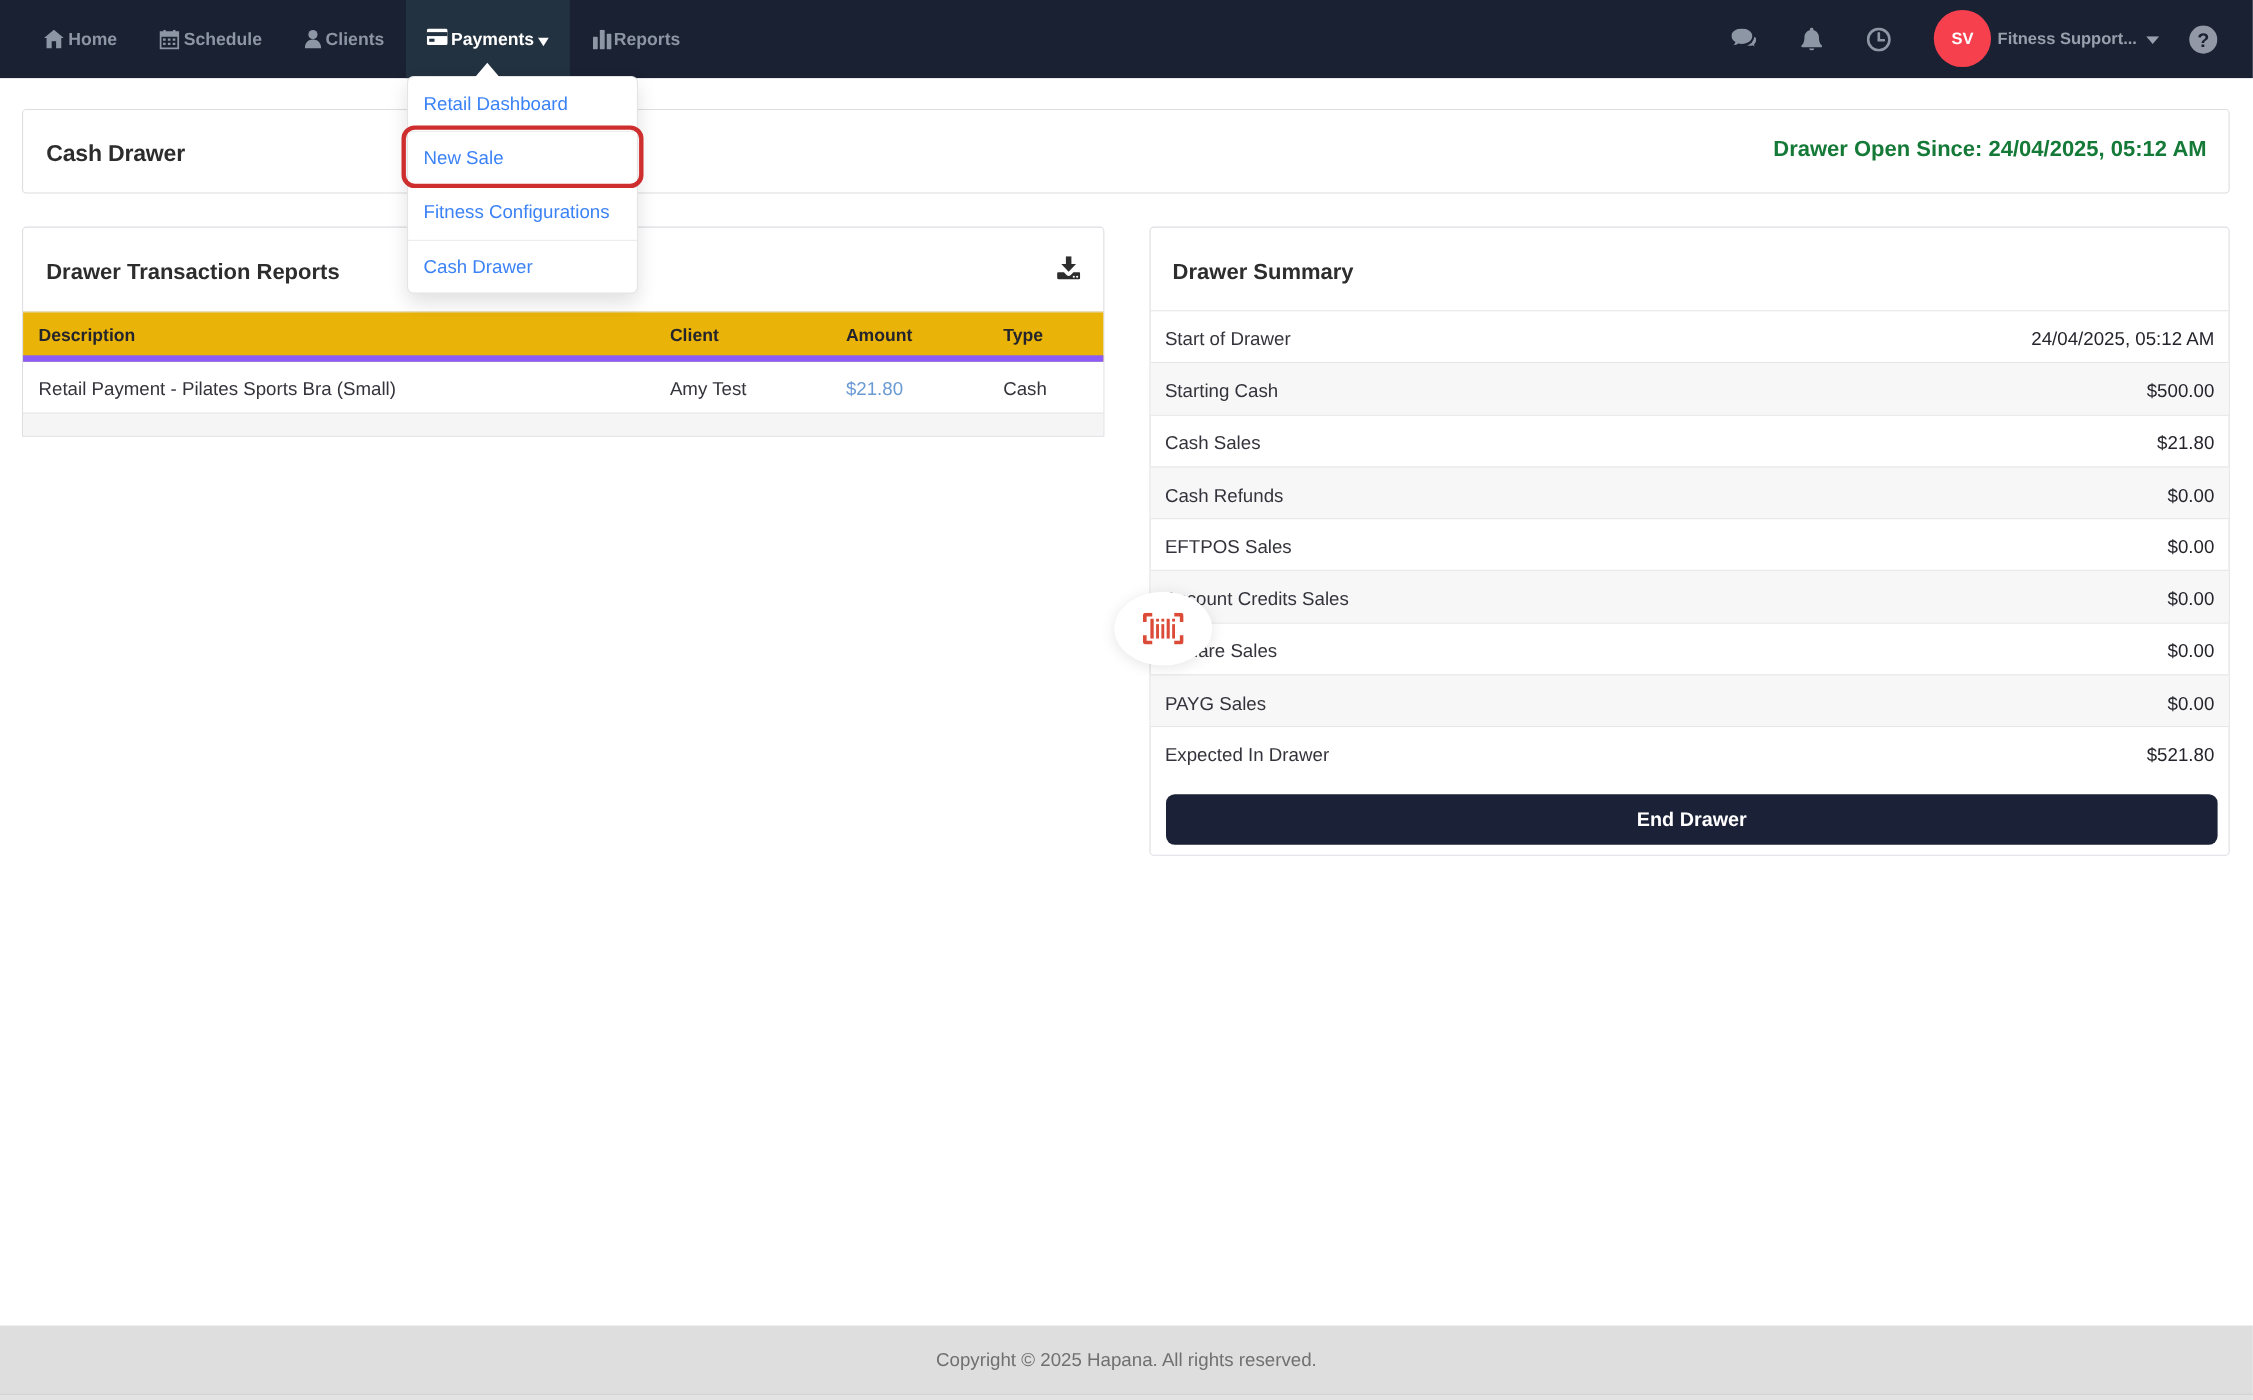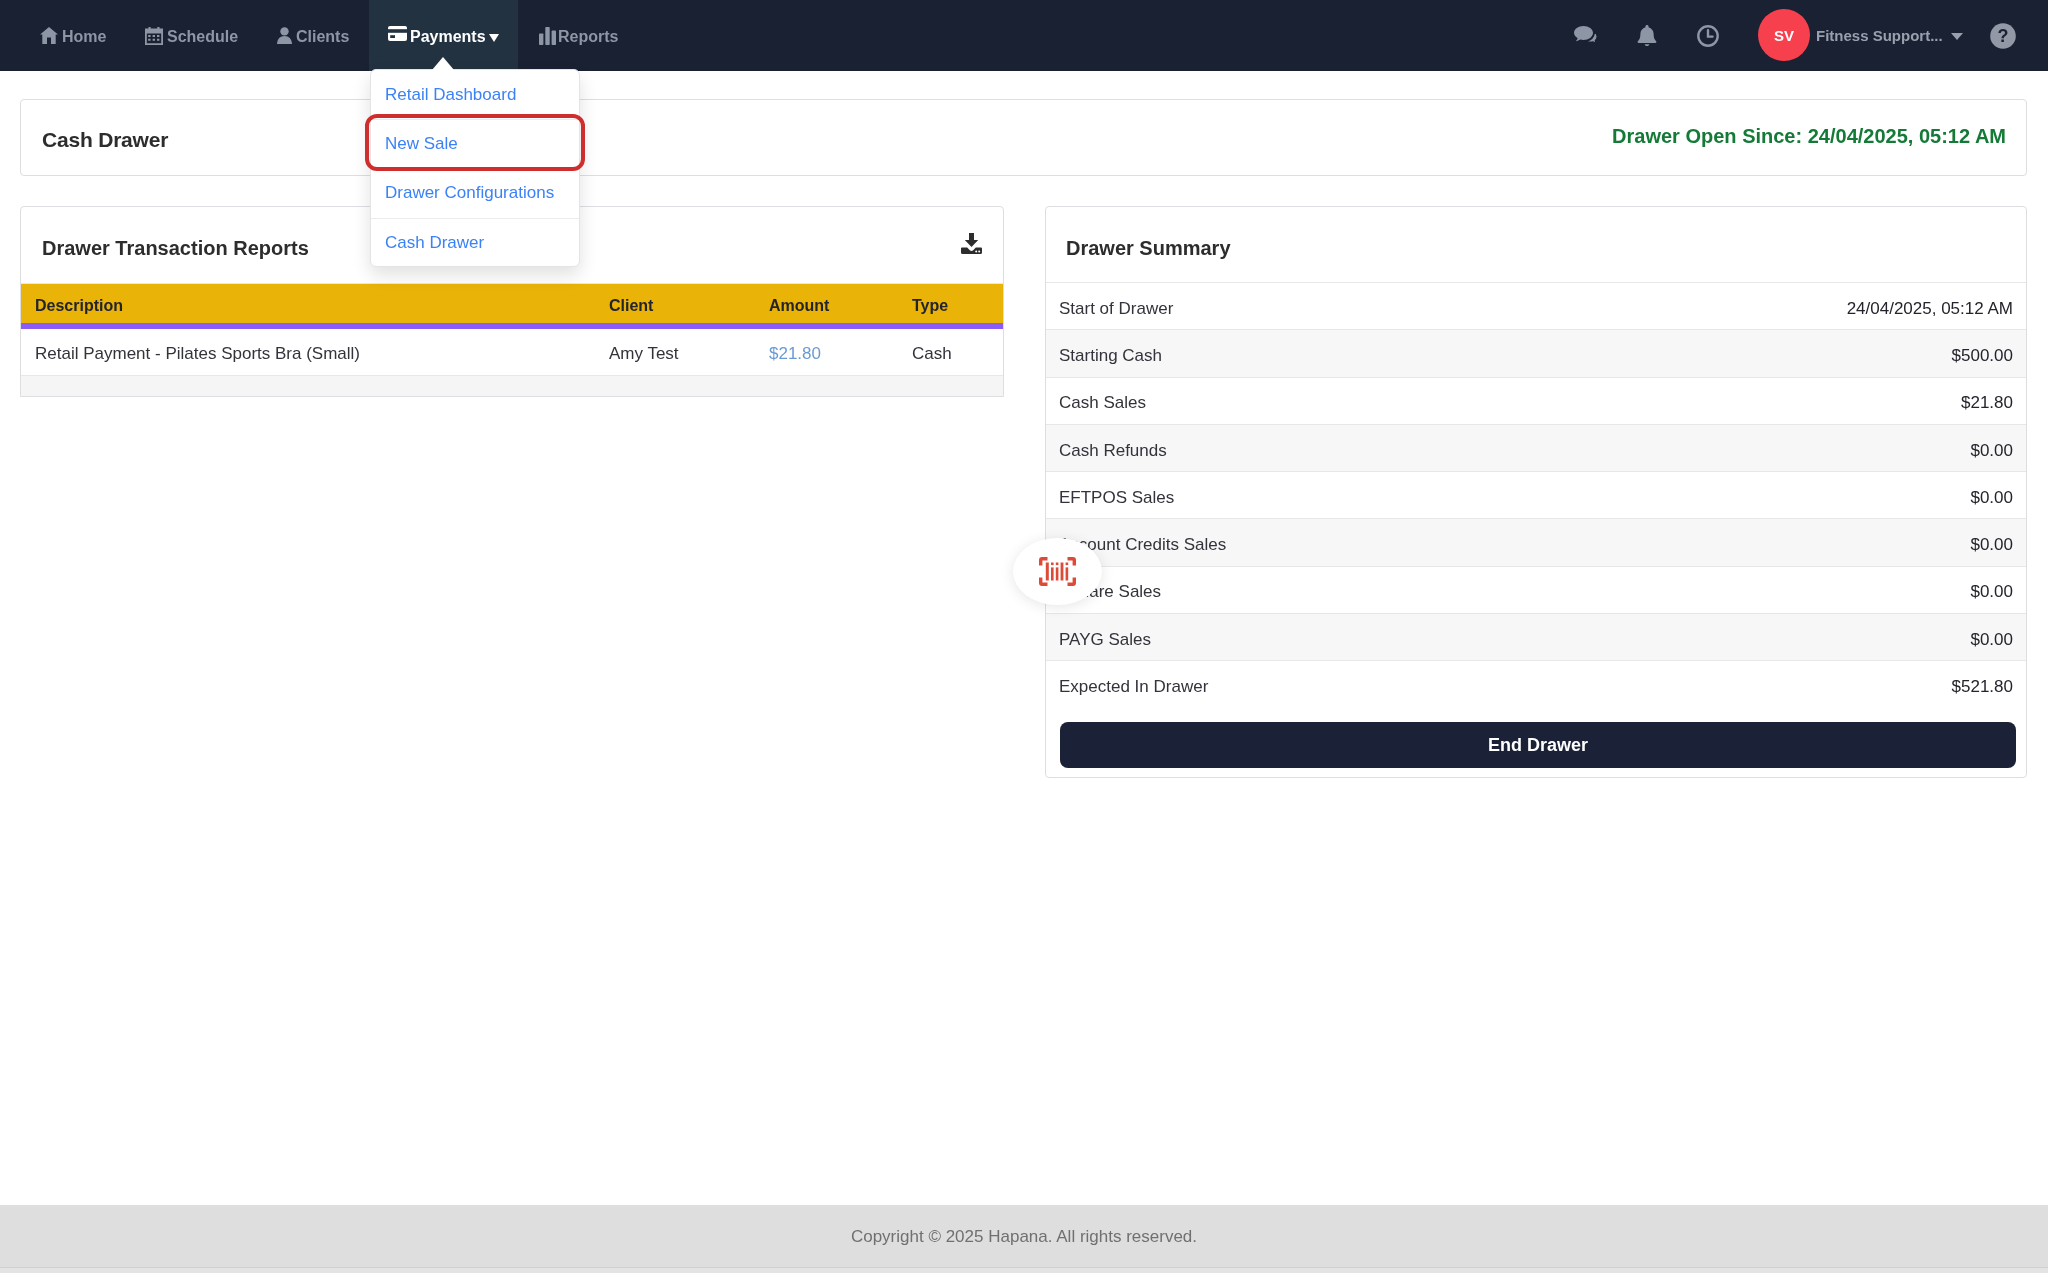--- a/index.html
+++ b/index.html
@@ -217,21 +217,21 @@
     <rect x="26.6" y="5.5" width="2.6" height="2.6"></rect>
     <rect x="26.6" y="10.4" width="2.6" height="13.1"></rect>
   </svg>
 </div>
 
 <div id="dropdown">
   <div class="dditem" style="top:0;">Retail Dashboard</div>
   <div class="ddsep" style="top:49.3px;"></div>
   <div class="dditem" style="top:49.3px;">New Sale</div>
   <div class="ddsep" style="top:98.6px;"></div>
-  <div class="dditem" style="top:98.6px;">Drawer Configurations</div>
+  <div class="dditem" style="top:98.6px;">Fitness Configurations</div>
   <div class="ddsep" style="top:147.9px;"></div>
   <div class="dditem" style="top:147.9px;">Cash Drawer</div>
 </div>
 <div id="ddcaret"></div>
 <div id="redbox"></div>
 
 <div id="footer">Copyright © 2025 Hapana. All rights reserved.</div>
 <div id="footer2"></div>
 
 </body></html>

